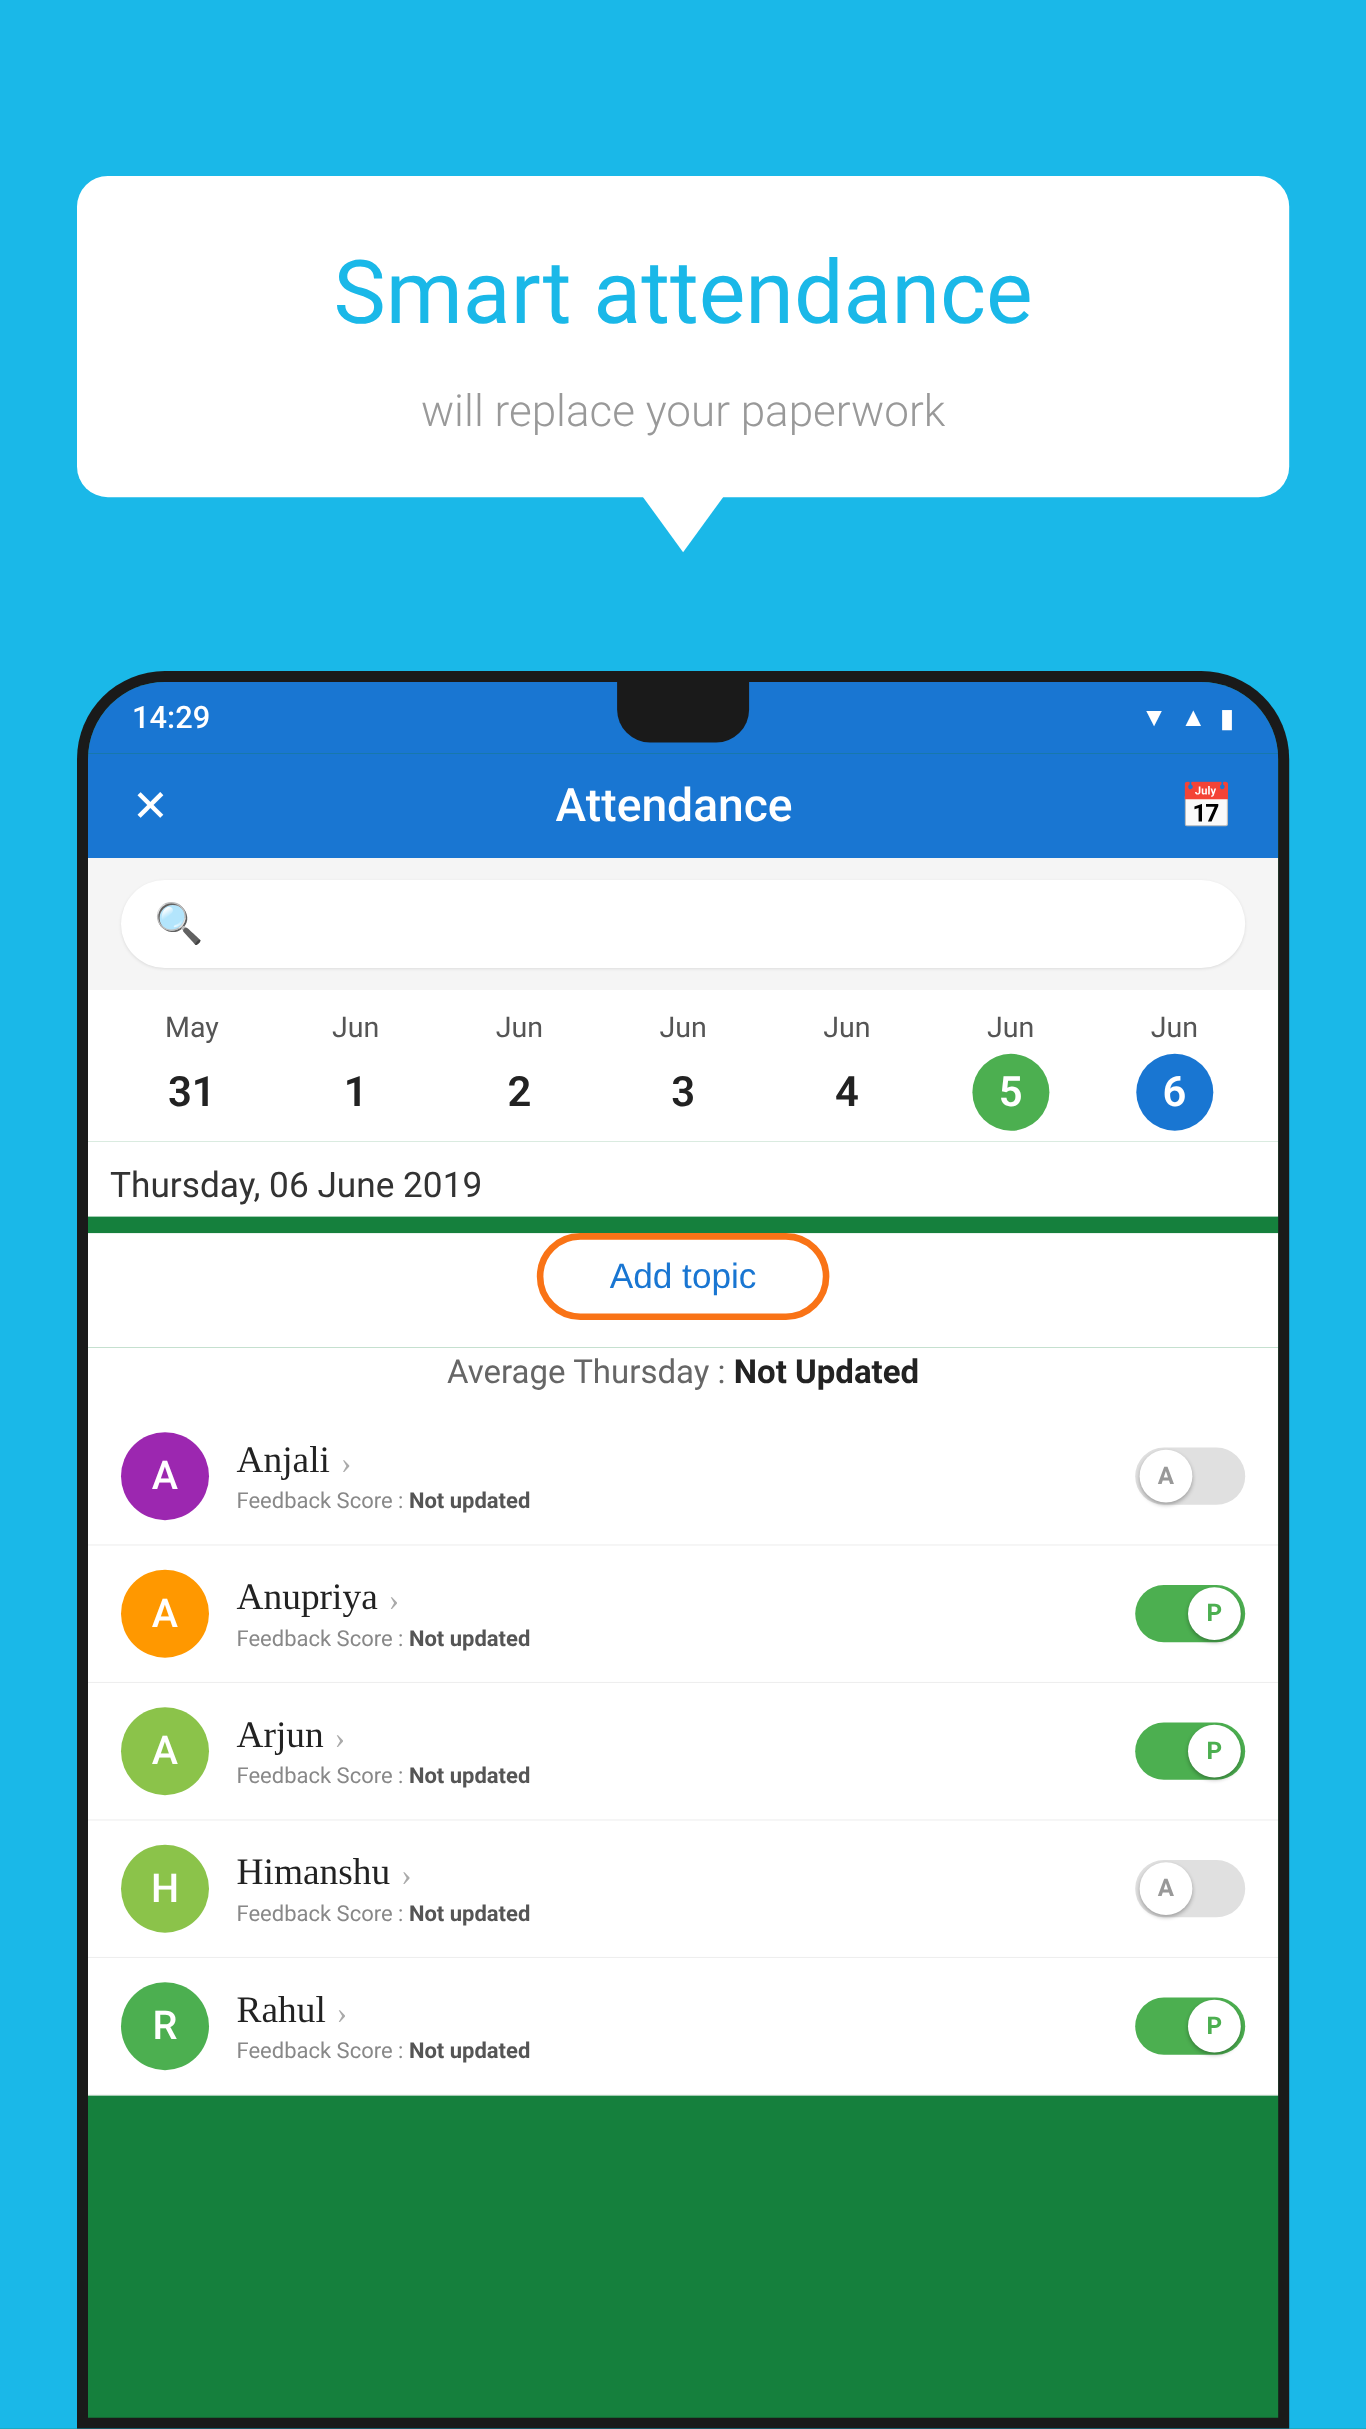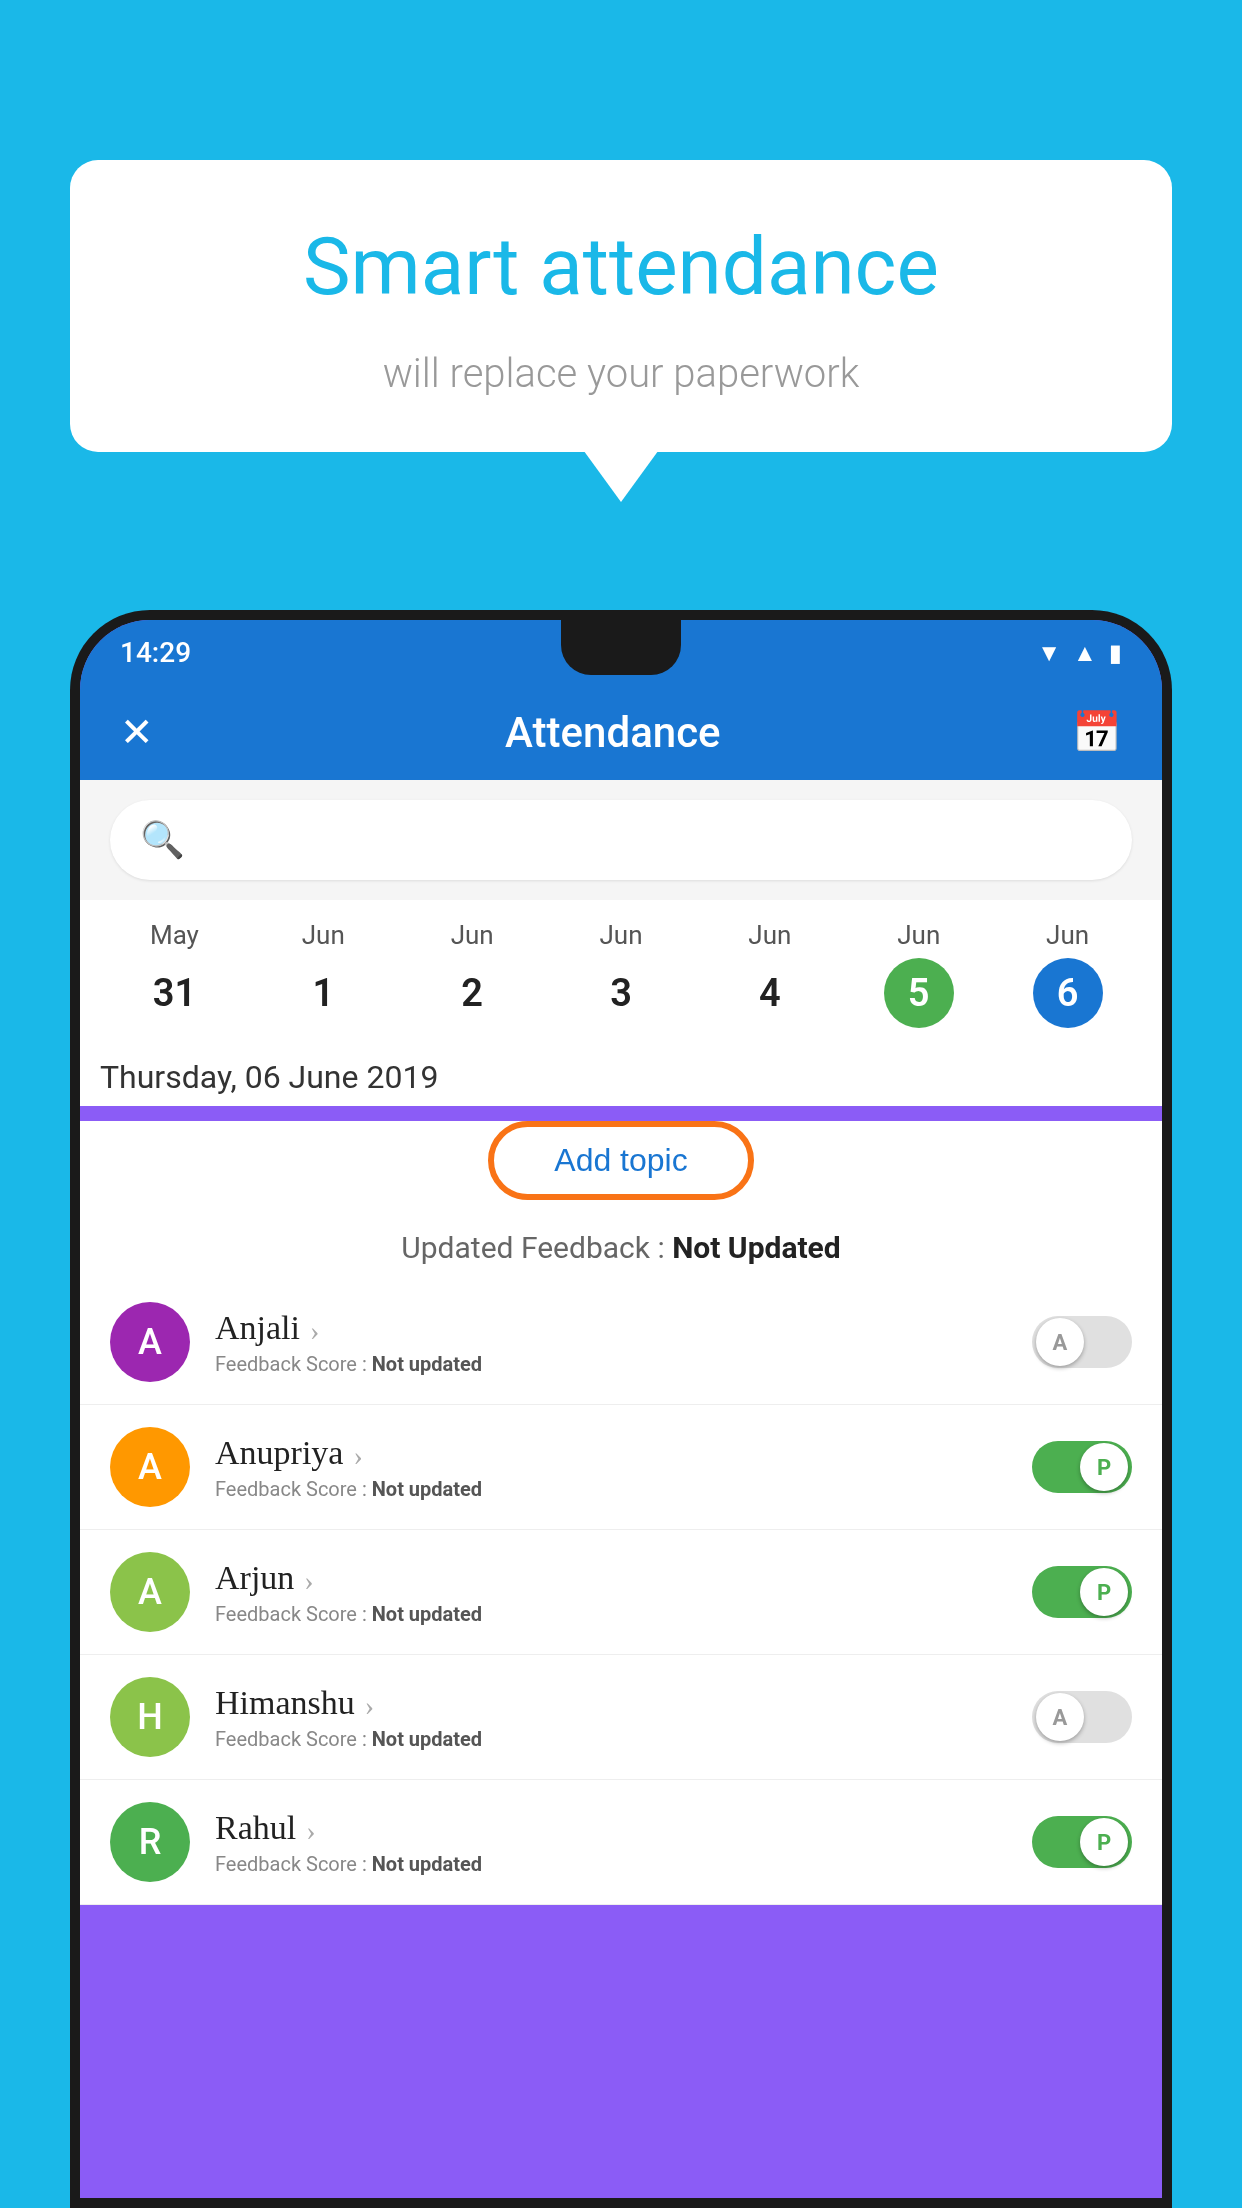--- a/index.html
+++ b/index.html
@@ -63,21 +63,21 @@
       left: 70px;
       right: 70px;
       bottom: 0;
       background: #1a1a1a;
       border-radius: 80px 80px 0 0;
       padding: 10px;
       overflow: hidden;
     }
 
     .phone-inner {
-      background: #8b5cf6;
+      background: #15803d;
       border-radius: 70px 70px 0 0;
       overflow: hidden;
       height: 100%;
       position: relative;
     }
 
     
     .status-bar {
       background: #1976d2;
       height: 65px;
@@ -422,21 +422,21 @@
 
     <div class="date-info">
       <span class="date-full">Thursday, 06 June 2019</span>
     </div>
 
     <div style="text-align:center; background:white; padding-bottom:10px;">
       <button class="add-topic-btn">Add topic</button>
     </div>
 
     <div class="feedback-info">
-      <span>Updated Feedback : </span><strong>Not Updated</strong>
+      <span>Average Thursday : </span><strong>Not Updated</strong>
     </div>
 
     <div class="student-list" id="student-list">
     <div class="student-row">
           <div class="avatar" style="background: rgb(156, 39, 176);">A</div>
           <div class="student-info">
             <div class="student-name">Anjali <span class="chevron">›</span></div>
             <div class="feedback-score">Feedback Score : <strong>Not updated</strong></div>
           </div>
           <div class="toggle-container">

